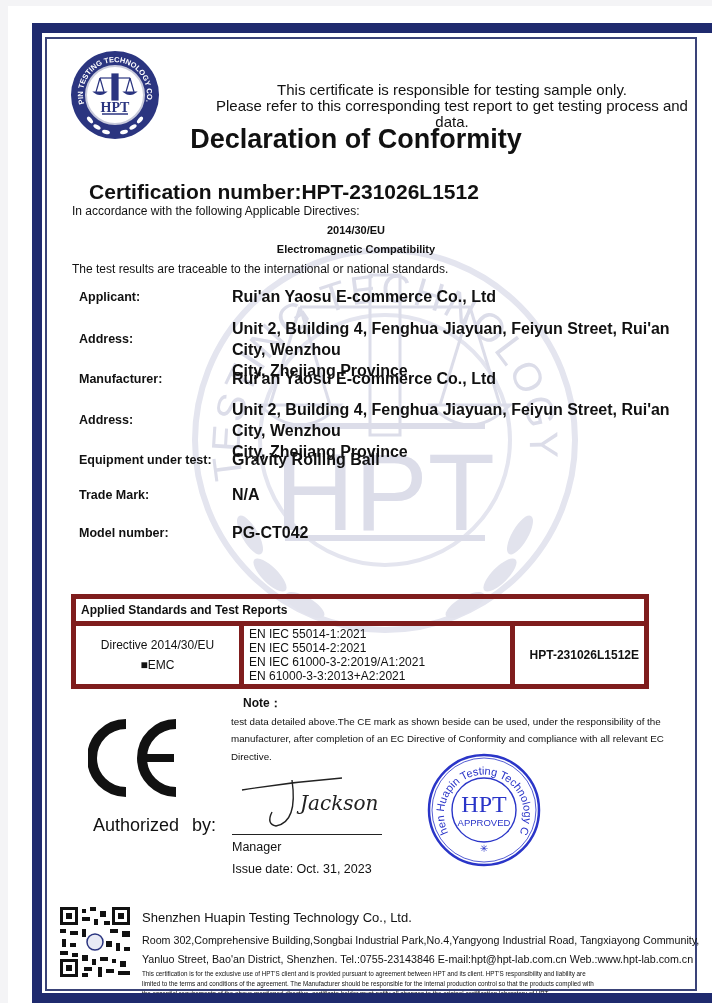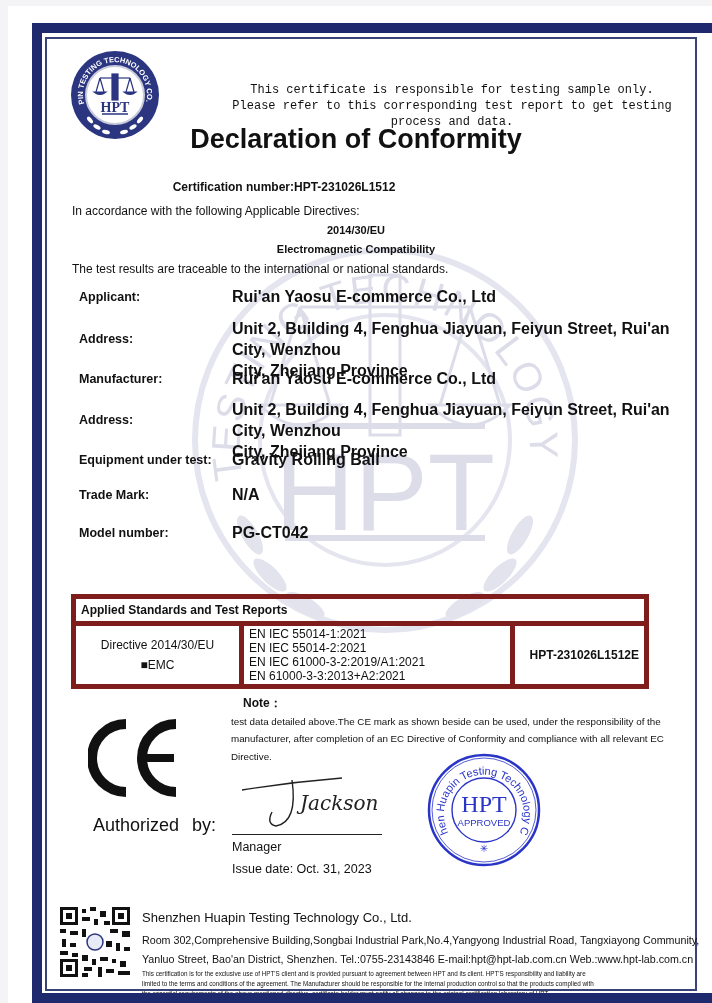--- a/index.html
+++ b/index.html
@@ -21,23 +21,23 @@
   .frame-inner {
     position: absolute; left: 45px; top: 37px; width: 652px; height: 954px;
     border: 2px solid #3a4378; box-sizing: border-box;
   }
   .frame-bottom {
     position: absolute; left: 32px; top: 993px; width: 690px; height: 10px;
     background: #1f2a6e;
   }
   .watermark { position: absolute; left: 190px; top: 245px; width: 390px; height: 390px; opacity: 1; }
   .logo { position: absolute; left: 70px; top: 50px; width: 90px; height: 90px; }
-  .disclaimer { position: absolute; right: 20px; top: 82px; width: 480px; text-align: center; font-family: Liberation Mono, monospace; font-size: 12px; line-height: 16px; color: #111; }
+  .disclaimer { position: absolute; right: 20px; top: 82px; width: 480px; text-align: center; font-family: Liberation Sans, sans-serif; font-size: 15px; line-height: 16px; color: #111; }
   .title { position: absolute; left: 0; width: 712px; top: 124px; text-align: center; font-size: 27px; font-weight: bold; }
-  .cert-no { position: absolute; left: 0; width: 568px; top: 180px; text-align: center; font-size: 12px; font-weight: bold; }
+  .cert-no { position: absolute; left: 0; width: 568px; top: 180px; text-align: center; font-size: 21px; font-weight: bold; }
   .line-text { position: absolute; left: 72px; font-size: 12px; }
   .center-text { position: absolute; left: 0; width: 712px; text-align: center; font-size: 11px; font-weight: bold; }
   .info-label { position: absolute; left: 79px; font-size: 12.5px; font-weight: bold; }
   .info-value { position: absolute; left: 232px; width: 440px; font-size: 16px; font-weight: bold; line-height: 21px; }
   table.standards {
     position: absolute; left: 71px; top: 594px; width: 578px;
     border-collapse: collapse; font-size: 12px; background: transparent;
   }
   table.standards td { border: 5px solid #7f1d1d; padding: 0 5px; vertical-align: middle; }
   table.standards td.hdr { font-weight: bold; height: 22px; font-size: 12px; }

